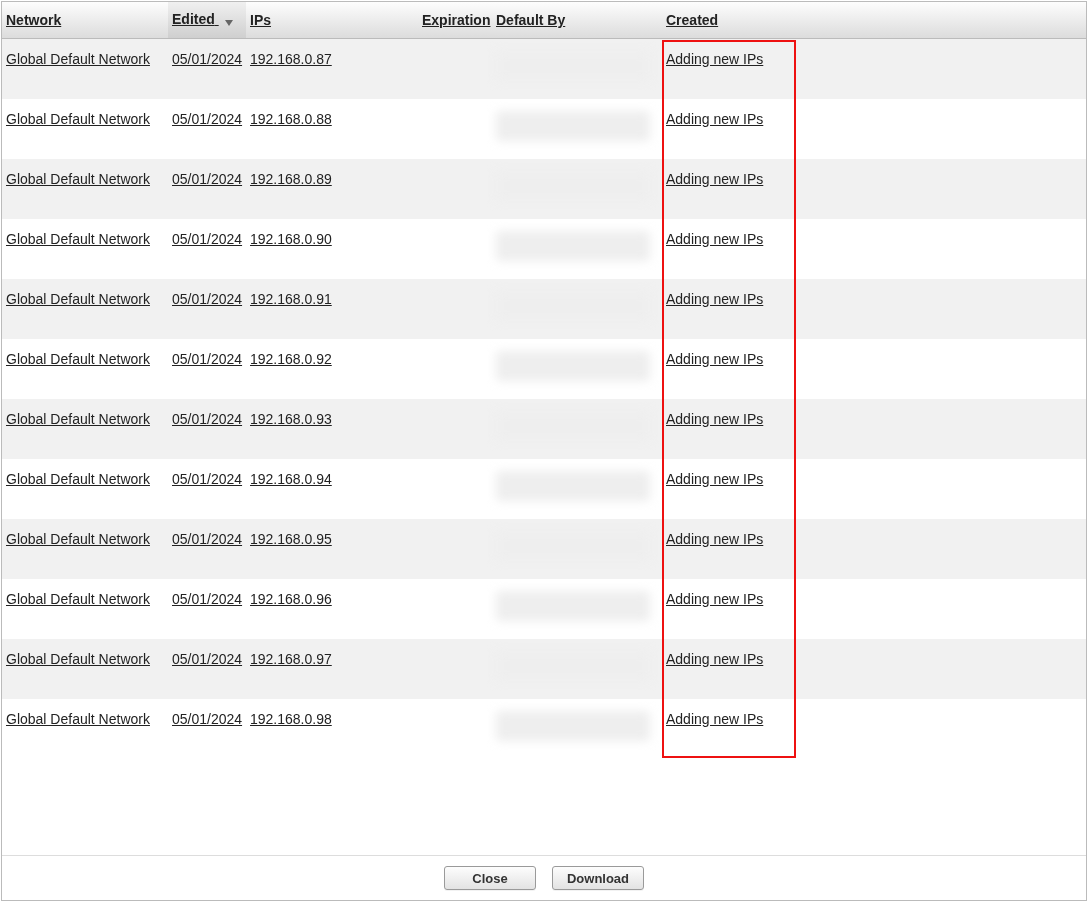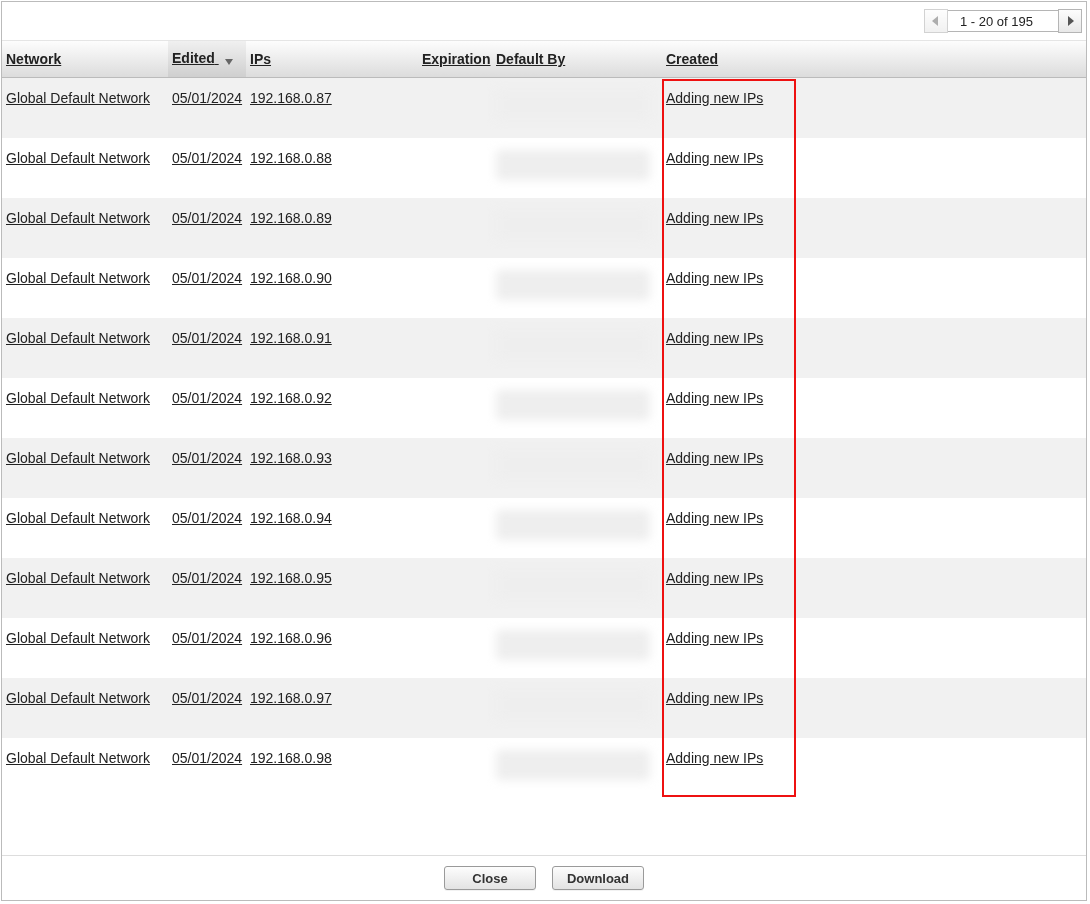--- a/index.html
+++ b/index.html
@@ -146,35 +146,20 @@
     cursor: pointer;
     box-shadow: 0 1px 0 rgba(0,0,0,0.05);
   }
 </style>
 </head>
 <body>
 
 <div class="window">
 
 
-  <div class="pager-row">
-    <div class="pager">
-      <div class="pager-btn disabled">
-        <svg viewBox="0 0 8 10">
-            <polygon points="6,0 6,10 0,5" fill="#777"></polygon>
-          </svg>
-      </div>
-      <div class="pager-text">1 - 20 of 195</div>
-      <div class="pager-btn">
-        <svg viewBox="0 0 8 10">
-            <polygon points="2,0 2,10 8,5" fill="#555"></polygon>
-          </svg>
-      </div>
-    </div>
-  </div>
 
   <div class="table-wrap">
     <table>
       <colgroup>
         <col class="col-network">
           <col class="col-edited">
           <col class="col-ips">
         <col class="col-expiration">
           <col class="col-createdby">
           <col class="col-comments">

